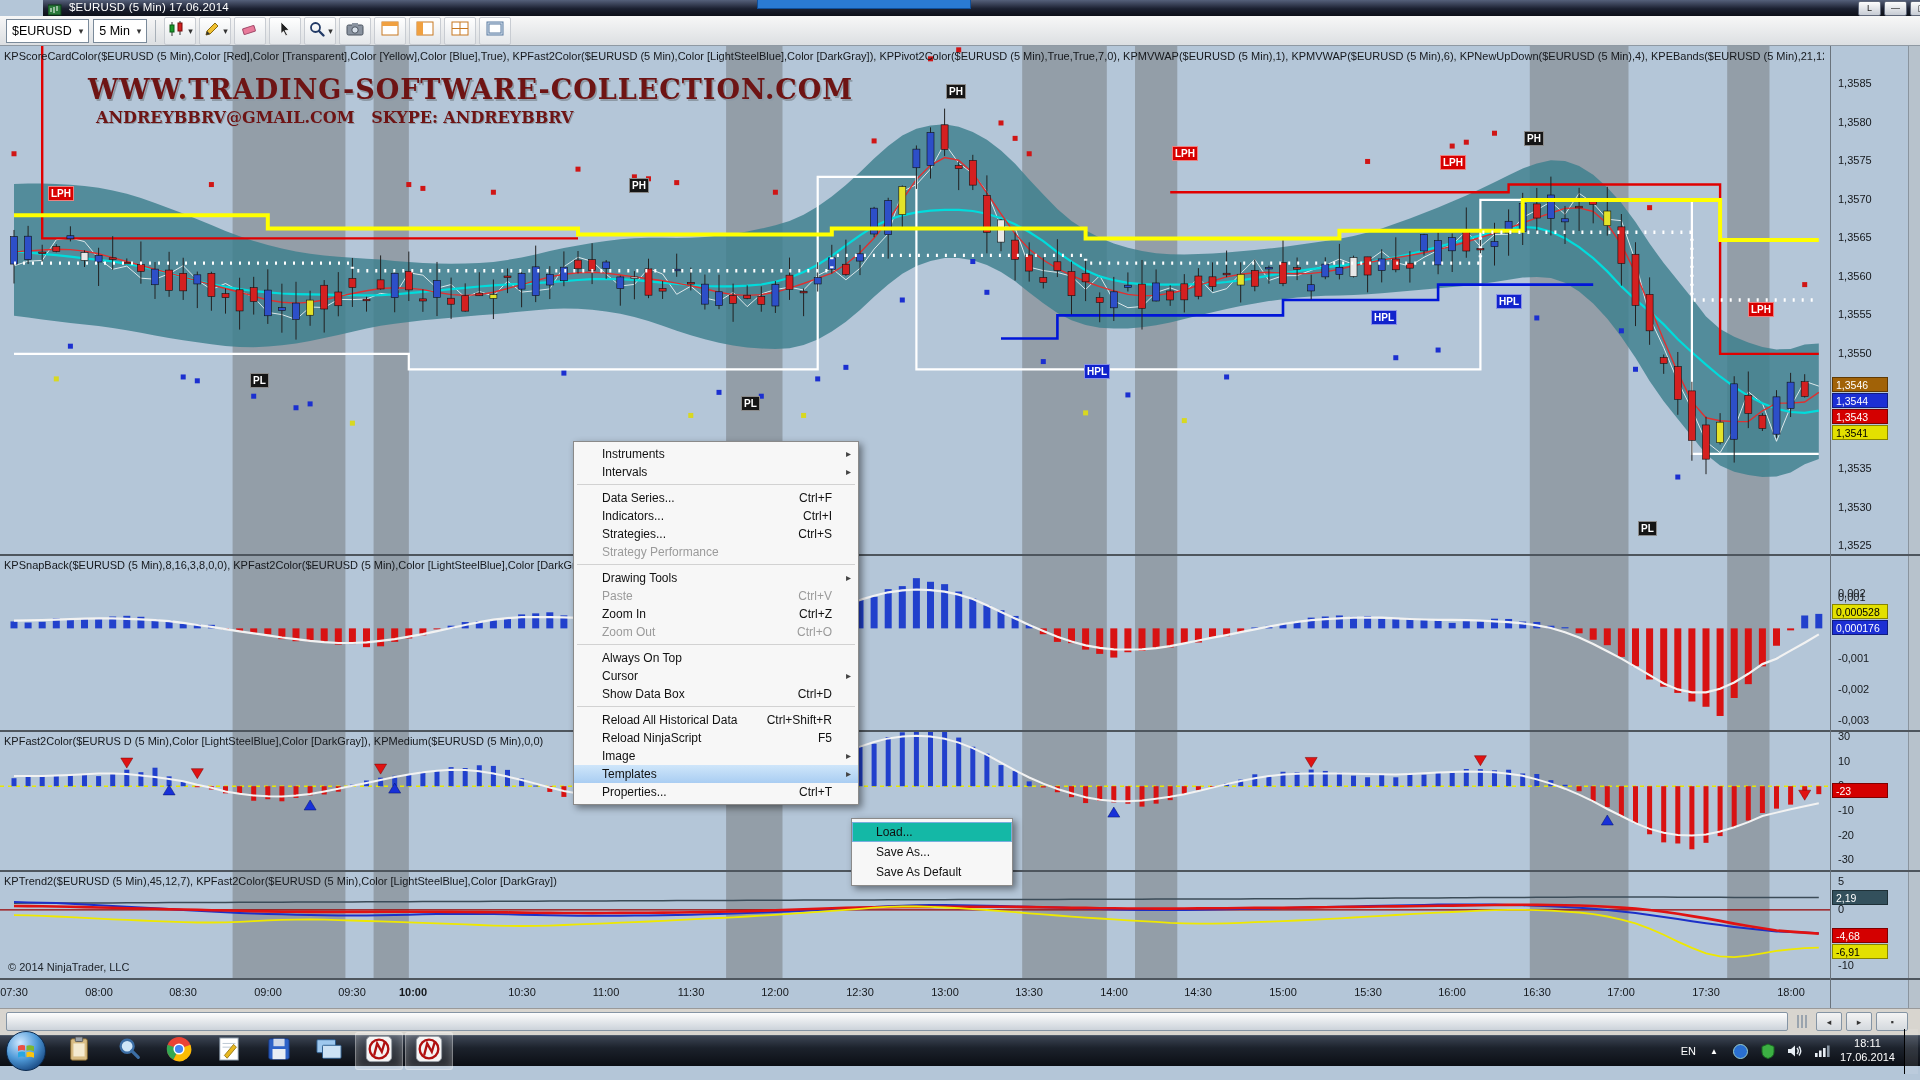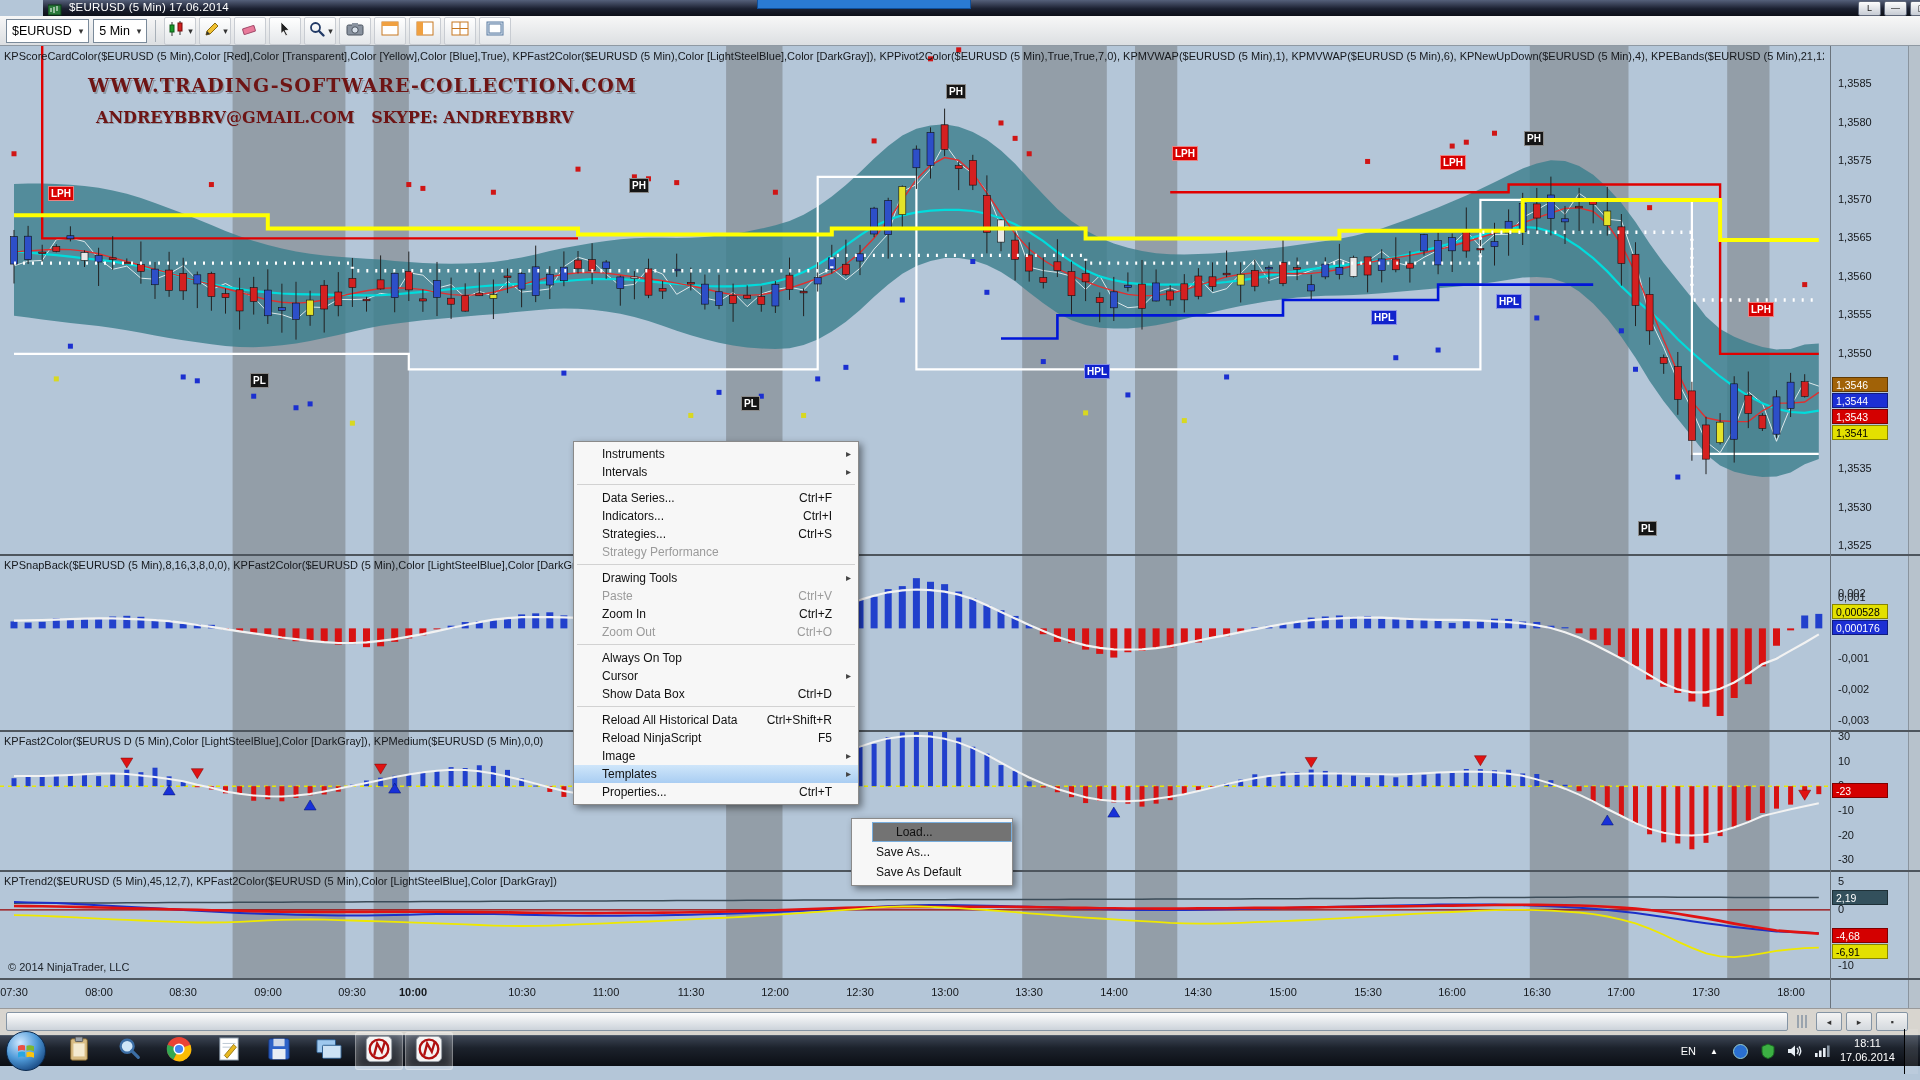--- a/index.html
+++ b/index.html
@@ -26,21 +26,21 @@
   .tsep{width:1px;height:22px;background:#a8b0b8;margin:0 4px;}
   .tb-icon{height:26px;min-width:26px;display:flex;align-items:center;justify-content:center;
            border:1px solid #c8ccd2;border-radius:2px;background:linear-gradient(#ffffff,#e4e7ea);padding:0 2px;gap:2px;}
   
   .hsep{position:absolute;left:0;width:1920px;height:2px;background:#4e565e;z-index:6;}
   .vaxis{position:absolute;left:1830px;top:46px;width:1px;height:962px;background:#6a737c;z-index:6;}
   .win-edge{position:absolute;left:1908px;top:16px;width:12px;height:992px;background:#b7c2cc;
             border-left:1px solid #8a949e;z-index:5;}
   .ind-header{position:absolute;left:4px;font-size:11px;color:#15181c;white-space:nowrap;z-index:8;max-width:1820px;overflow:hidden;}
   .watermark1{position:absolute;left:88px;top:74px;font-family:"DejaVu Serif",serif;font-weight:bold;
-              font-size:19px;color:#6e1414;letter-spacing:1px;text-shadow:1.5px 1.5px 0 #8d9aa6;z-index:8;}
+              font-size:27px;color:#6e1414;letter-spacing:1px;text-shadow:1.5px 1.5px 0 #8d9aa6;z-index:8;}
   .watermark2{position:absolute;left:96px;top:108px;font-family:"DejaVu Serif",serif;font-weight:bold;
               font-size:16px;color:#6e1414;text-shadow:1px 1px 0 #8d9aa6;z-index:8;white-space:pre;}
   .axis-label{position:absolute;left:1838px;width:70px;font-size:11px;color:#15181c;z-index:7;}
   .value-box{position:absolute;left:1832px;height:15px;line-height:15px;font-size:10.5px;
              padding:0 3px;min-width:56px;z-index:9;border:1px solid rgba(0,0,0,.4);box-sizing:border-box;}
   .time-label{position:absolute;top:986px;width:44px;text-align:center;font-size:11px;color:#15181c;z-index:7;}
   .anno{position:absolute;font-size:10px;font-weight:bold;color:#fff;padding:0 2px;height:13px;
         line-height:13px;z-index:9;border:1px solid rgba(255,255,255,.5);}
   .anno.black{background:#151515;}
   .anno.red{background:#d80000;}
@@ -50,21 +50,21 @@
   
   .menu{position:absolute;background:#f7f7f7;border:1px solid #8a8a8a;
         box-shadow:3px 3px 7px rgba(0,0,0,.45);z-index:60;padding:3px 0;box-sizing:border-box;}
   #context-menu{left:573px;top:441px;width:286px;}
   #context-submenu{left:851px;top:818px;width:162px;}
   .menu-item{position:relative;height:18px;line-height:18px;font-size:12px;color:#111;
              padding-left:28px;padding-right:24px;white-space:nowrap;box-sizing:border-box;}
   #context-submenu .menu-item{height:20px;line-height:20px;padding-left:24px;}
   .menu-item.disabled{color:#9b9b9b;}
   .menu-item.highlight{background:linear-gradient(#cfe6fa,#a9cdf2);}
-  #context-submenu .menu-item.highlight{background:#737373;outline:1px solid #78aede;outline-offset:-1px;margin-left:20px;}
+  #context-submenu .menu-item.highlight{background:#14b8a6;outline:1px solid #78aede;outline-offset:-1px;}
   .mi-shortcut{position:absolute;right:26px;}
   .mi-arrow{position:absolute;right:7px;font-size:10px;color:#444;}
   .menu-sep{height:1px;background:#d2d2d2;margin:3px 3px 4px 3px;}
   
   .scrollbar{position:absolute;left:0;top:1008px;width:1920px;height:27px;background:#d8d5cf;
              border-top:1px solid #9a9a9a;z-index:10;box-sizing:border-box;}
   .sb-thumb{position:absolute;left:6px;top:3px;width:1782px;height:19px;border-radius:2px;
             background:linear-gradient(#fdfdfd,#ccd3da);border:1px solid #8494a4;box-sizing:border-box;}
   .sb-grip{position:absolute;top:6px;width:2px;height:13px;background:#9aa4ae;}
   .sb-btn{position:absolute;top:3px;width:26px;height:19px;border:1px solid #8494a4;border-radius:2px;

